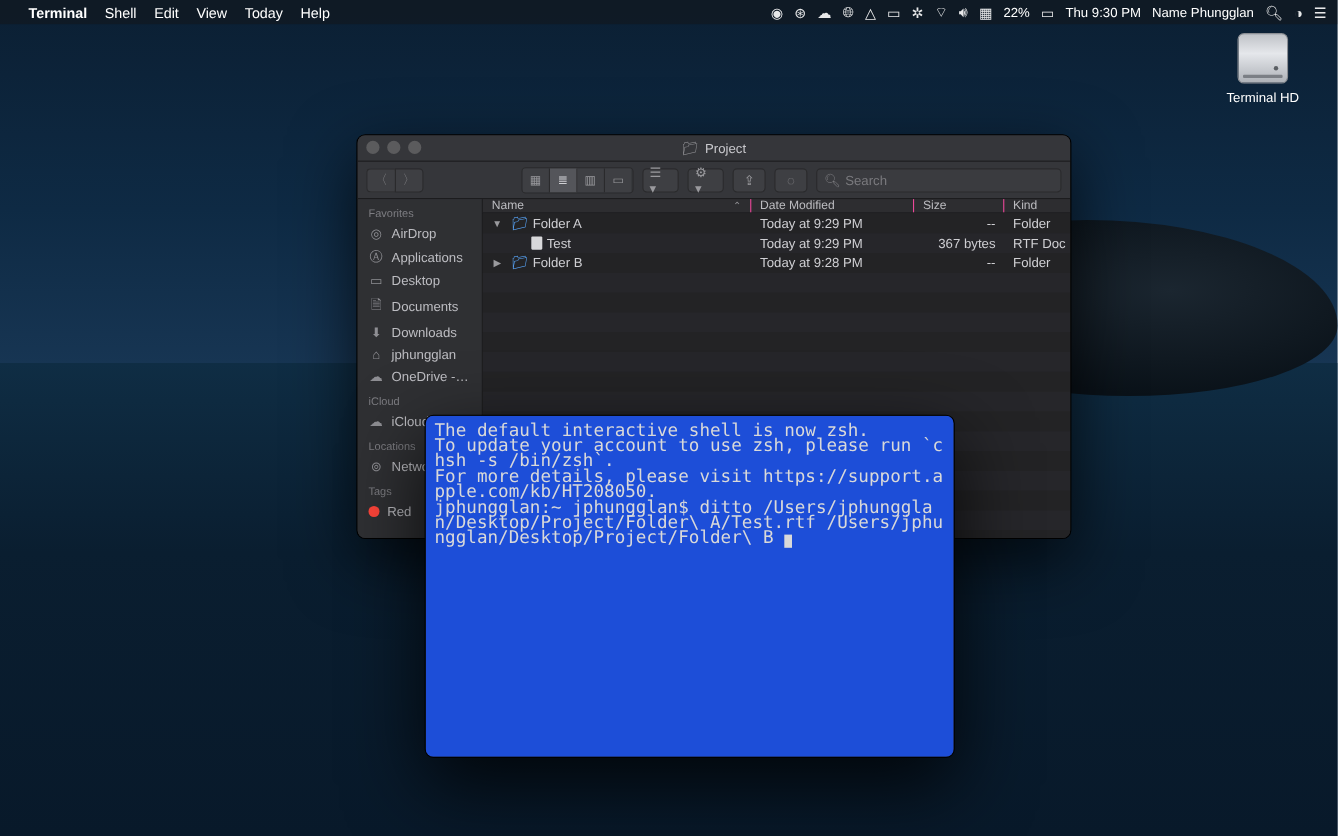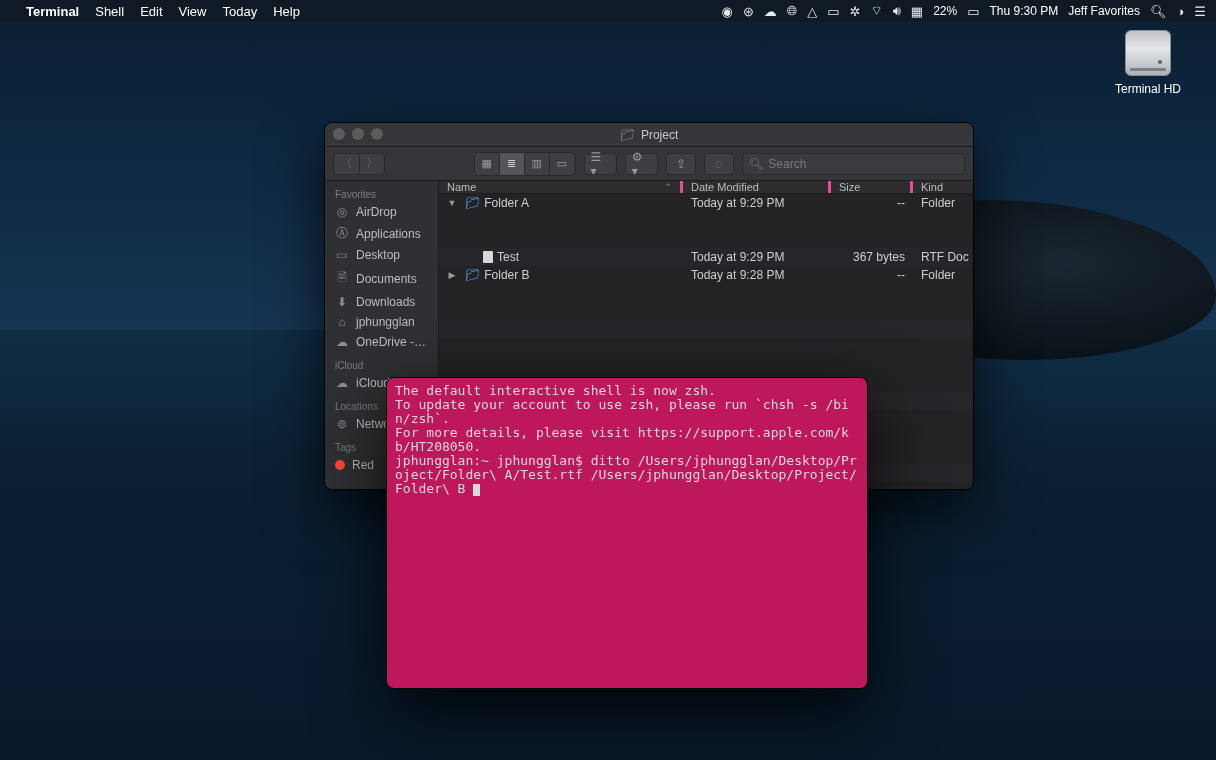--- a/index.html
+++ b/index.html
@@ -100,30 +100,30 @@
   .side-item{display:flex;align-items:center;gap:7px;padding:3px 10px;color:#bdbdc2;white-space:nowrap;}
   .side-item .ico{width:14px;text-align:center;color:#8e8e93;}
   .side-item.tags .dot{width:10px;height:10px;border-radius:50%;display:inline-block;}
 
   .content{flex:1;display:flex;flex-direction:column;background:#232325;}
   .cols{
     display:grid;grid-template-columns:1fr 148px 82px 60px;
     height:20px;background:#2d2d30;border-bottom:1px solid #1c1c1e;
     font-size:11px;color:#bcbcc0;align-items:center;
   }
-  .cols div{padding:0 8px;border-right:3px solid #ec4899;display:flex;align-items:center;height:100%;}
+  .cols div{padding:0 8px;border-right:1px solid #ec4899;display:flex;align-items:center;height:100%;}
   .cols div:last-child{border-right:none;align-items:center;}
   .cols .caret{margin-left:auto;font-size:9px;color:#8e8e92;}
 
   .rows{flex:1;font-size:12px;}
   .row{
     display:grid;grid-template-columns:1fr 148px 82px 60px;
     height:18px;align-items:center;color:#cfcfd3;
   }
-  .row.alt{background:#26262a;margin-top:36px;}
+  .row.alt{background:#26262a;}
   .row .c{padding:0 8px;white-space:nowrap;overflow:hidden;display:flex;align-items:center;}
   .row .name{display:flex;align-items:center;gap:4px;}
   .row .disclosure{width:10px;text-align:center;color:#9a9a9e;font-size:9px;}
   .row .indent{display:inline-block;}
   .folder-mini{color:#5aa9ff;font-size:12px;}
   .file-mini{width:10px;height:12px;background:#d8d8da;display:inline-block;border-radius:1px;position:relative;}
   .row .size{text-align:right;justify-content:flex-end;}
   .row .kind{color:#cfcfd3;}
 
   
@@ -136,22 +136,22 @@
   }
   .term-titlebar{
     height:24px;background:#35363a;border-bottom:1px solid #111;
     display:flex;align-items:center;justify-content:center;position:relative;
     color:#c8c8cc;font-size:12px;
   }
   .term-traffic{position:absolute;left:8px;top:5px;display:flex;gap:7px;}
   .term-traffic span{width:12px;height:12px;border-radius:50%;}
   .tr-red{background:#ff5f57;} .tr-yellow{background:#febc2e;} .tr-green{background:#28c840;}
   .term-body{
-    flex:1;background:#be185d;padding:6px 8px;
-    font-family:Menlo,Consolas,monospace;font-size:13px;line-height:14px;color:#d9d9d9;
+    flex:1;background:#1d4ed8;padding:6px 8px;
+    font-family:Menlo,Consolas,monospace;font-size:16px;line-height:14px;color:#d9d9d9;
     white-space:pre-wrap;word-break:break-all;
   }
   .cursor{display:inline-block;width:7px;height:12px;background:#d9d9d9;vertical-align:text-bottom;}
 </style>
 </head>
 <body>
 
 <div class="sea"></div>
 <div class="island"></div>
 
@@ -172,21 +172,21 @@
     <span class="ico">🌐︎</span>
     <span class="ico">△</span>
     <span class="ico">▭</span>
     <span class="ico">✲</span>
     <span class="ico">⌔</span>
     <span class="ico">🔊︎</span>
     <span class="ico">▦</span>
     <span>22%</span>
     <span class="ico">▭</span>
     <span>Thu 9:30 PM</span>
-    <span>Jeff Favorites</span>
+    <span>Name Phungglan</span>
     <span class="ico">🔍︎</span>
     <span class="ico">◑</span>
     <span class="ico">☰</span>
   </div>
 </div>
 
 <div class="desktop-icon">
   <div class="hdd"></div>
   <div>Terminal HD</div>
 </div>

